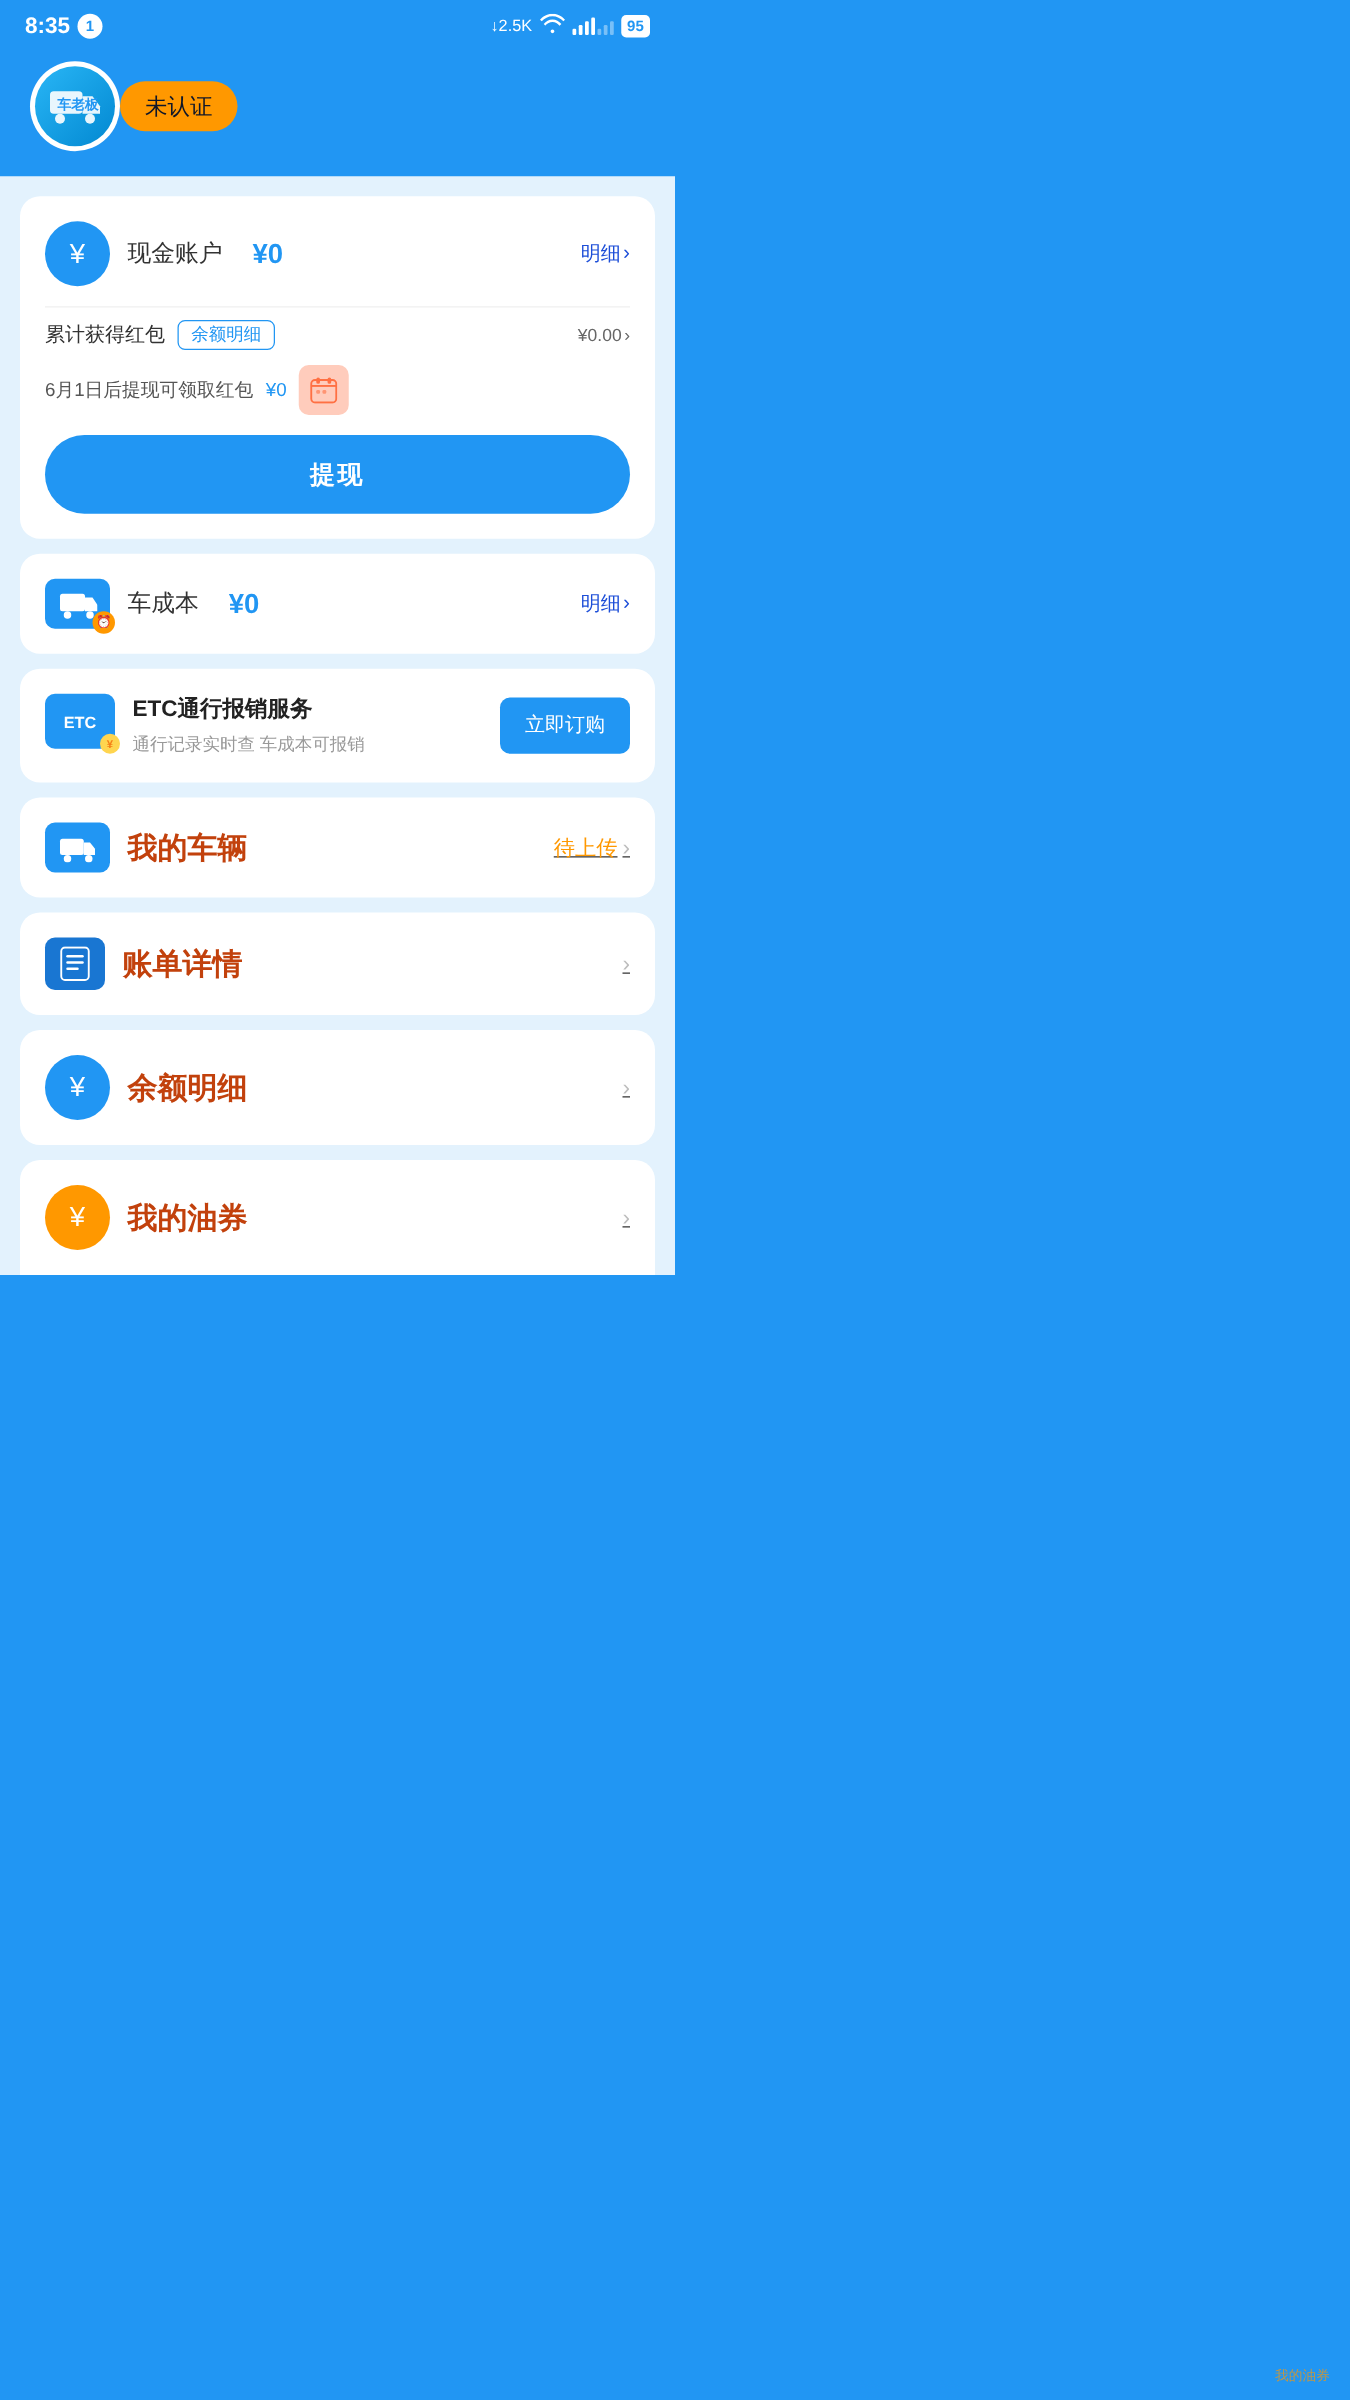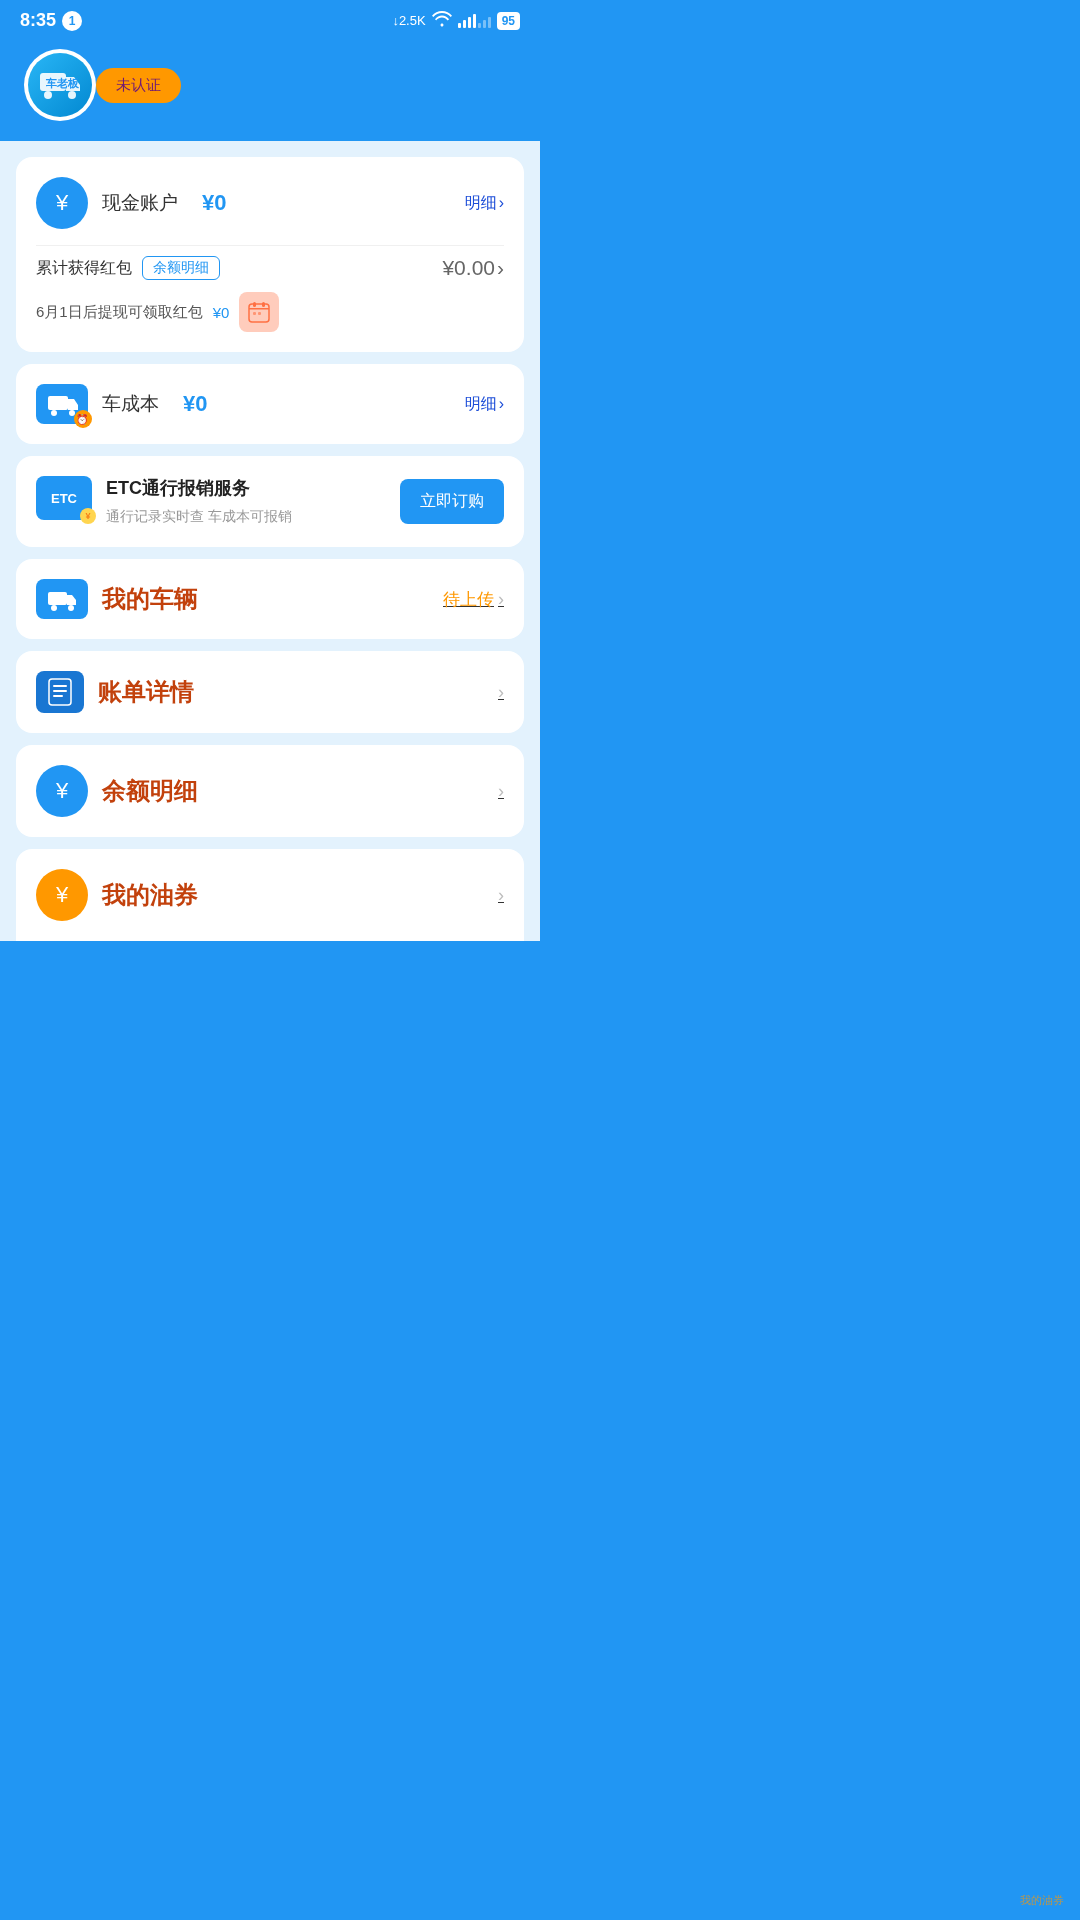--- a/index.html
+++ b/index.html
@@ -91,25 +91,25 @@
       align-items: center;
       justify-content: center;
       color: white;
       font-size: 11px;
       font-weight: bold;
       text-align: center;
       line-height: 1.2;
     }
     .unverified-btn {
       background: #FF9800;
-      color: #701a75;
+      color: #0f172a;
       border: none;
       border-radius: 24px;
       padding: 8px 20px;
-      font-size: 15px;
+      font-size: 18px;
       font-weight: 500;
       cursor: pointer;
     }
 
     
     .content {
       background: #E3F2FD;
       min-height: 800px;
       border-radius: 0;
       padding: 16px 16px 0 16px;
@@ -187,21 +187,21 @@
     .redpack-rule-btn {
       border: 1.5px solid #2196F3;
       color: #2196F3;
       background: white;
       border-radius: 6px;
       padding: 2px 10px;
       font-size: 14px;
       cursor: pointer;
     }
     .redpack-amount {
-      font-size: 21px;
+      font-size: 14px;
       color: #666;
       display: flex;
       align-items: center;
       gap: 2px;
     }
     .jun1-row {
       display: flex;
       align-items: center;
       gap: 10px;
       font-size: 15px;
@@ -506,20 +506,21 @@
           <rect x="1" y="3" width="20" height="18" rx="3" stroke="#FF7043" stroke-width="1.5" fill="#FFCCBC"></rect>
           <rect x="5" y="1" width="3" height="5" rx="1.5" fill="#FF7043"></rect>
           <rect x="14" y="1" width="3" height="5" rx="1.5" fill="#FF7043"></rect>
           <rect x="1" y="7" width="20" height="1.5" fill="#FF7043"></rect>
           <rect x="5" y="11" width="3" height="3" rx="1" fill="#FF7043" opacity="0.6"></rect>
           <rect x="10" y="11" width="3" height="3" rx="1" fill="#FF7043" opacity="0.6"></rect>
         </svg>
       </div>
     </div>
 
+    <button class="withdraw-btn">提现</button>
   </div>
 
   <div class="card">
     <div class="vehicle-cost-row">
       <div class="vehicle-cost-left">
         <div class="icon-rect">
           <svg width="32" height="28" viewBox="0 0 32 28" fill="white">
             <rect x="2" y="6" width="20" height="14" rx="2" fill="white"></rect>
             <path d="M22 9h6l4 6v5H22V9z" fill="white"></path>
             <circle cx="8" cy="23" r="3" fill="white"></circle>

